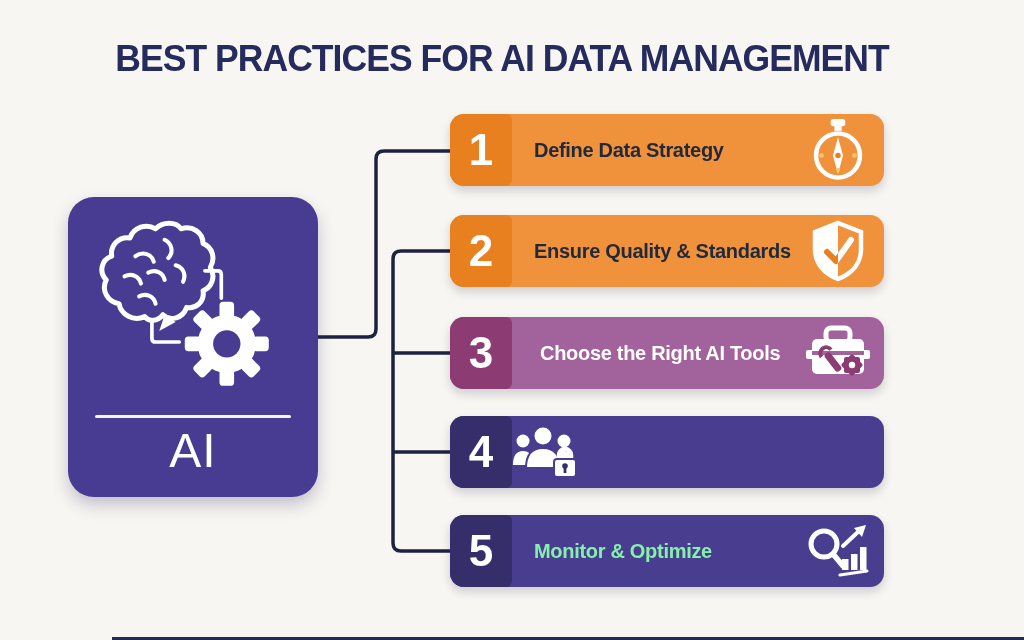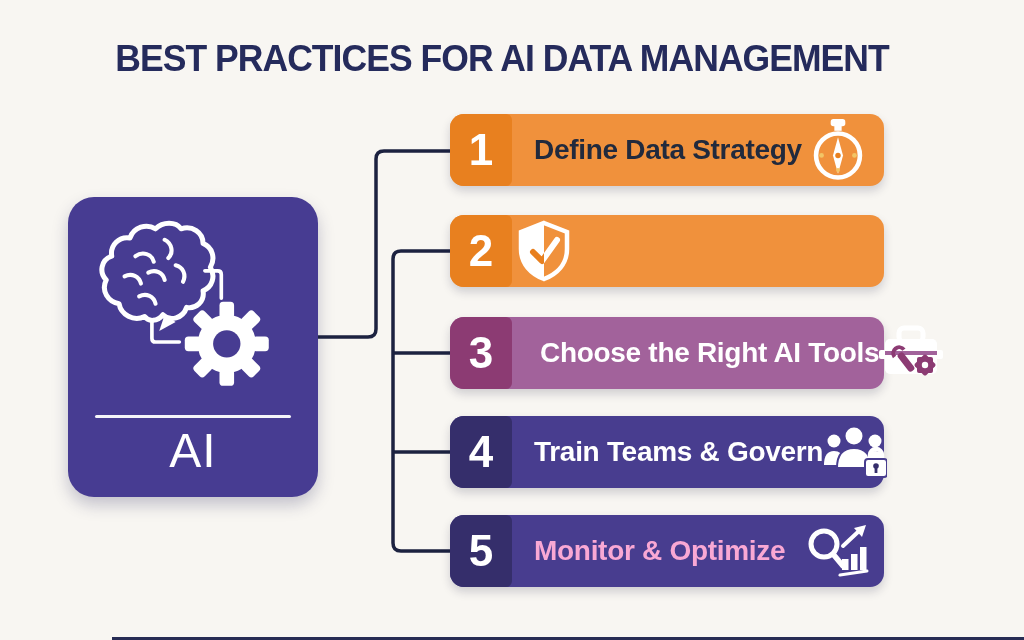--- a/index.html
+++ b/index.html
@@ -37,29 +37,29 @@
     position:absolute;left:450px;width:434px;height:72px;border-radius:14px;
     display:flex;align-items:center;
     box-shadow:0 5px 10px rgba(30,30,60,.18);
   }
   .bar .tab{
     width:62px;height:72px;flex:0 0 62px;border-radius:14px 6px 6px 14px;
     display:flex;align-items:center;justify-content:center;
     color:#fff;font-size:44px;font-weight:bold;
   }
   .bar .label{
-    flex:1;padding-left:22px;font-size:28px;font-weight:bold;letter-spacing:-.3px;
+    flex:1;padding-left:22px;font-size:20px;font-weight:bold;letter-spacing:-.3px;
     white-space:nowrap;
   }
   .bar .icon{flex:0 0 64px;width:64px;height:64px;margin-right:14px;}
   .s1{top:114px;background:#f0913c;} .s1 .tab{background:#e8801f;} .s1 .label{color:#212a3d;}
   .s2{top:215px;background:#f0913c;} .s2 .tab{background:#e8801f;} .s2 .label{color:#212a3d;}
   .s3{top:317px;background:#a2629b;} .s3 .tab{background:#8c3b73;} .s3 .label{color:#ffffff;padding-left:28px;}
   .s4{top:416px;background:#483d8f;} .s4 .tab{background:#352e6b;} .s4 .label{color:#ffffff;}
-  .s5{top:515px;background:#483d8f;} .s5 .tab{background:#352e6b;} .s5 .label{color:#f9a8d4;}
+  .s5{top:515px;background:#483d8f;} .s5 .tab{background:#352e6b;} .s5 .label{color:#86efac;}
   
   .bottom-line{position:absolute;left:112px;right:0;bottom:0;height:3px;background:#272c54;}
 </style>
 </head>
 <body>
 
 <div class="stage">
 
   <div class="title">BEST PRACTICES FOR AI DATA MANAGEMENT</div>
 
@@ -139,20 +139,21 @@
       <circle cx="14" cy="41" r="2.6" fill="#f2c566"></circle>
       <circle cx="50" cy="41" r="2.6" fill="#f2c566"></circle>
       <circle cx="32" cy="57" r="2.2" fill="#f2c566"></circle>
     </svg>
   </div>
 
   <div class="bar s2">
     <div class="tab">
       <span>2</span>
     </div>
+    <div class="label">Ensure Quality &amp; Standards</div>
     <svg class="icon" viewBox="0 0 64 64">
       <defs>
         <clipPath id="shL">
             <rect x="0" y="0" width="32" height="64"></rect>
           </clipPath>
         <clipPath id="shR">
             <rect x="32" y="0" width="32" height="64"></rect>
           </clipPath>
       </defs>
       <path d="M32,4 L55,13 V30 C55,45 45,55 32,60 C19,55 9,45 9,30 V13 Z" fill="#ffffff" clip-path="url(#shL)"></path>
@@ -185,21 +186,20 @@
         </g>
         <circle cx="46" cy="44" r="3.2" fill="#ffffff"></circle>
       </g>
     </svg>
   </div>
 
   <div class="bar s4">
     <div class="tab">
       <span>4</span>
     </div>
-    <div class="label">Train Teams &amp; Govern</div>
     <svg class="icon" viewBox="0 0 64 64">
       <g fill="#ffffff">
         <circle cx="11" cy="21" r="6.5"></circle>
         <path d="M1,45 Q1,31 11,31 Q19,31 20,39 L20,45 Z"></path>
         <circle cx="52" cy="21" r="6.5"></circle>
         <path d="M44,39 Q45,31 52,31 Q62,31 62,45 L44,45 Z"></path>
         <circle cx="31" cy="16" r="9.5" stroke="#483d8f" stroke-width="2"></circle>
         <path d="M14,48 Q14,28 31,28 Q48,28 48,48 Z" stroke="#483d8f" stroke-width="2"></path>
       </g>
       <g>

